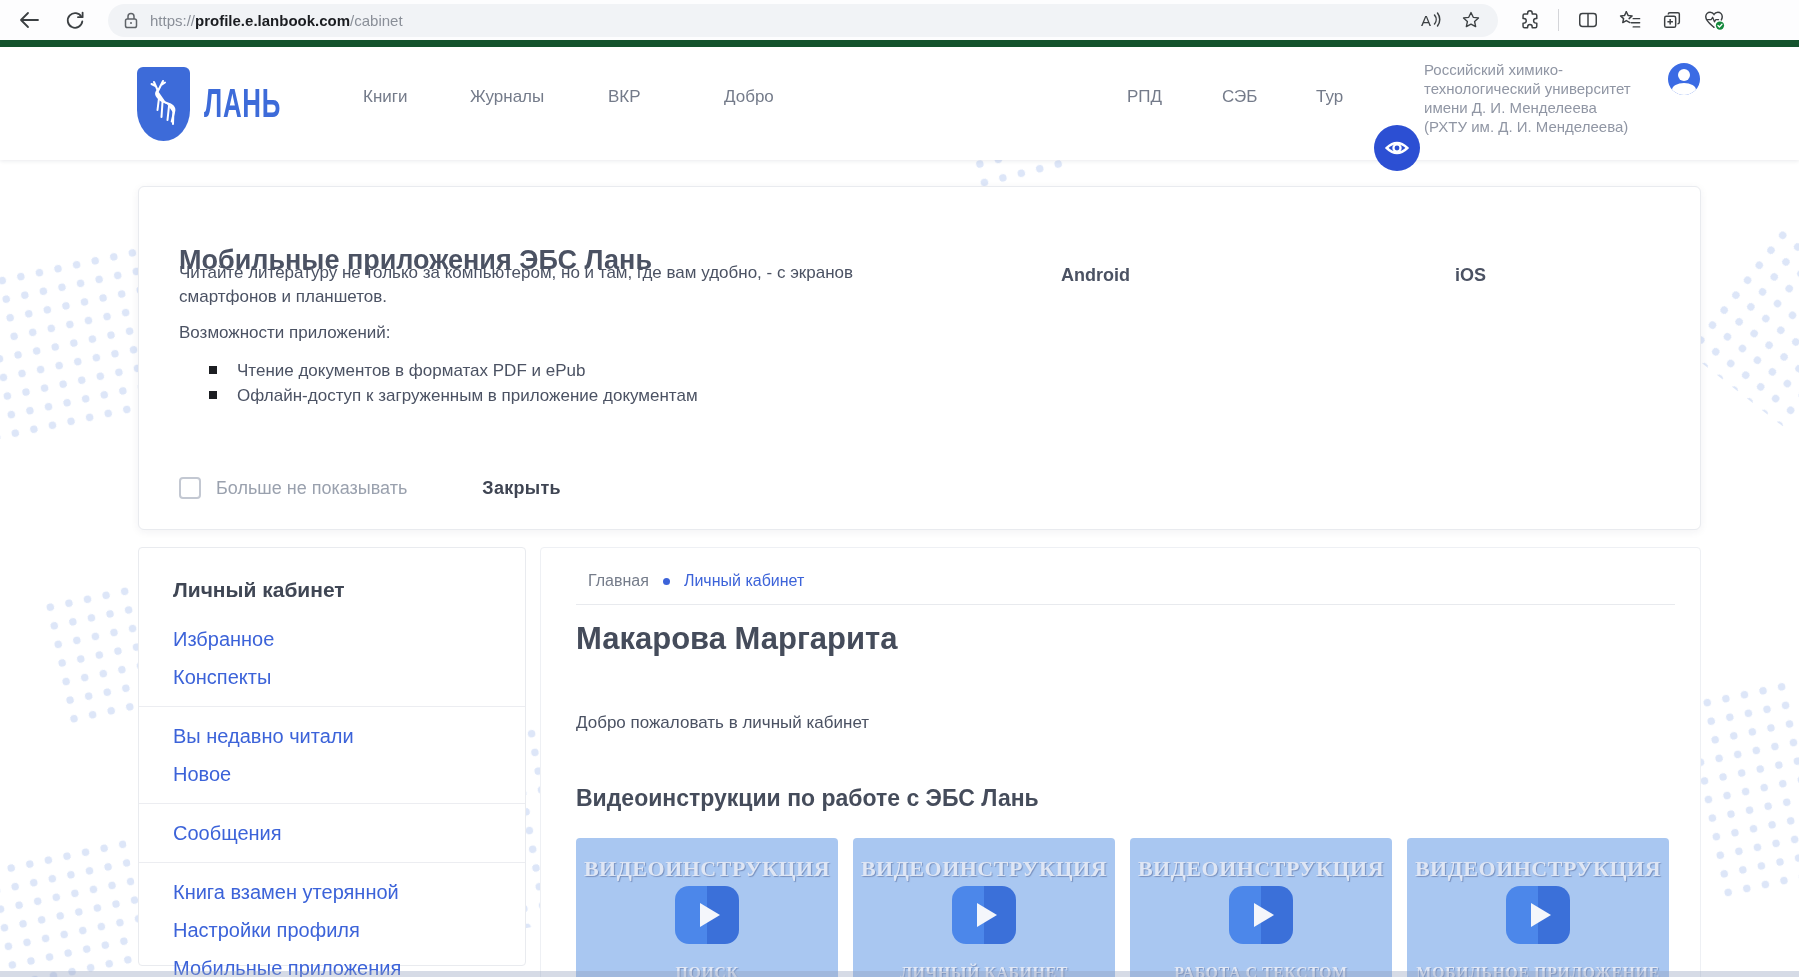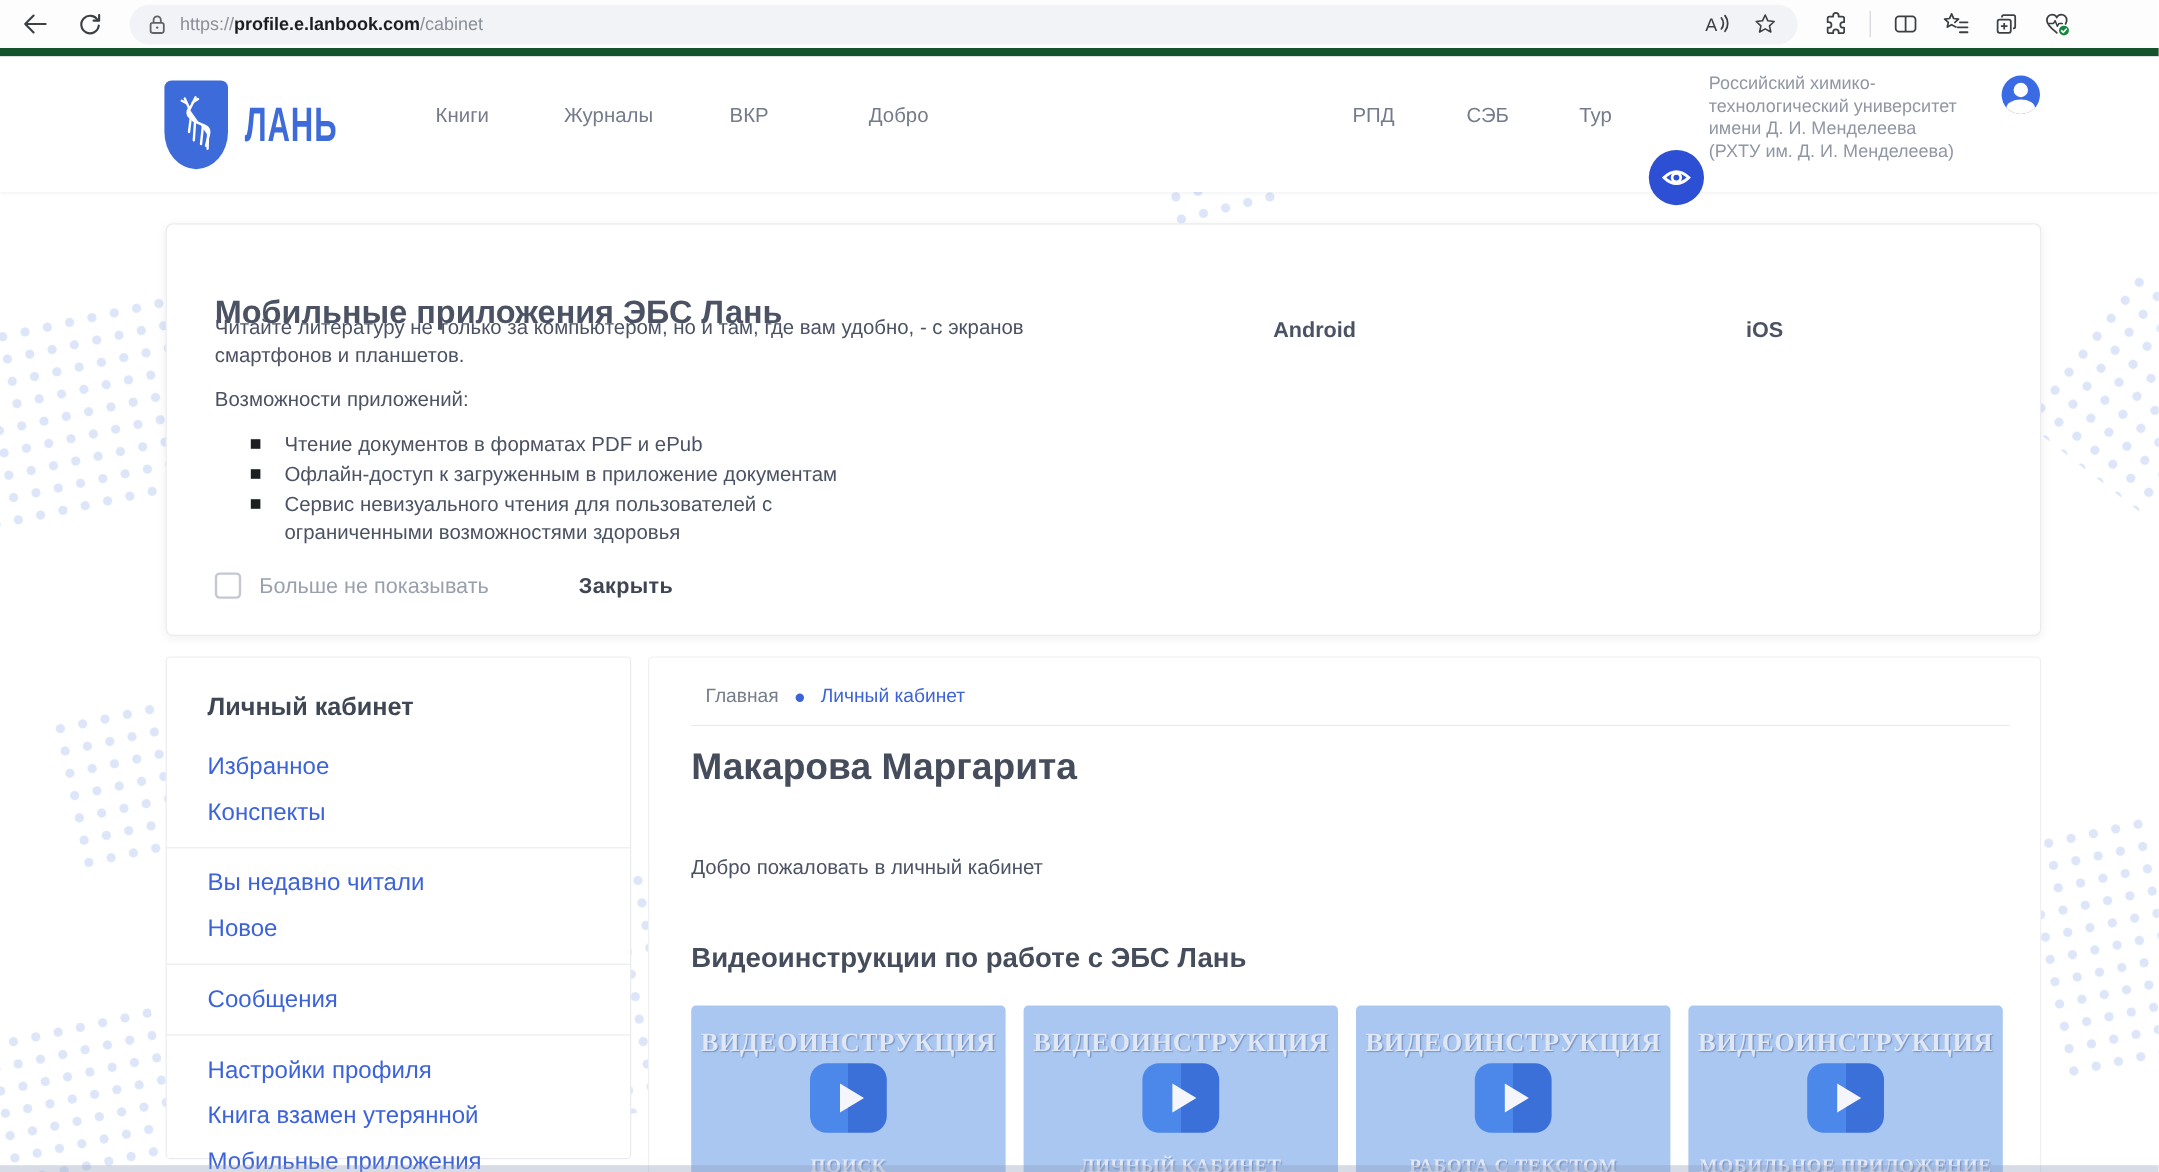--- a/index.html
+++ b/index.html
@@ -220,21 +220,20 @@
   <div class="dots" style="left:1698px;top:525px;width:115px;height:210px;transform:rotate(-12deg);"></div>
   <div class="dots" style="left:500px;top:565px;width:70px;height:200px;transform:rotate(-10deg);"></div>
 
   <div class="card modal">
     <h2>Мобильные приложения ЭБС Лань</h2>
     <p class="intro">Читайте литературу не только за компьютером, но и там, где вам удобно, - с экранов смартфонов и планшетов.</p>
     <p class="featlabel">Возможности приложений:</p>
     <ul>
       <li>Чтение документов в форматах PDF и ePub</li>
       <li>Офлайн-доступ к загруженным в приложение документам</li>
-      <li>Сервис невизуального чтения для пользователей с ограниченными возможностями здоровья</li>
     </ul>
     <div class="osname os-android">Android</div>
     <div class="osname os-ios">iOS</div>
     <div class="modalfoot">
       <div class="chk"></div>
       <div class="chklabel">Больше не показывать</div>
       <button class="closebtn">Закрыть</button>
     </div>
   </div>
 
@@ -245,22 +244,22 @@
       <a class="slink">Конспекты</a>
     </div>
     <div class="sgroup">
       <a class="slink">Вы недавно читали</a>
       <a class="slink">Новое</a>
     </div>
     <div class="sgroup">
       <a class="slink">Сообщения</a>
     </div>
     <div class="sgroup">
+      <a class="slink">Книга взамен утерянной</a>
       <a class="slink">Настройки профиля</a>
-      <a class="slink">Книга взамен утерянной</a>
       <a class="slink">Мобильные приложения</a>
     </div>
   </div>
 
   <div class="card mainpanel">
     <div class="crumbs">
       <a class="home">Главная</a>
       <span class="crumbdot"></span>
       <a class="current">Личный кабинет</a>
     </div>

